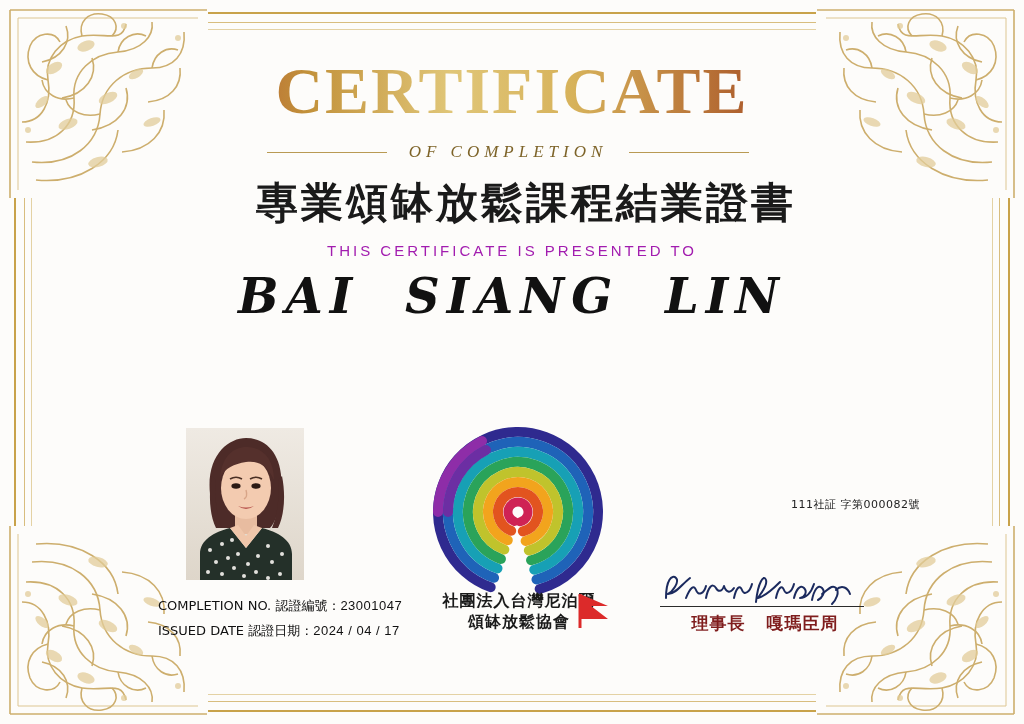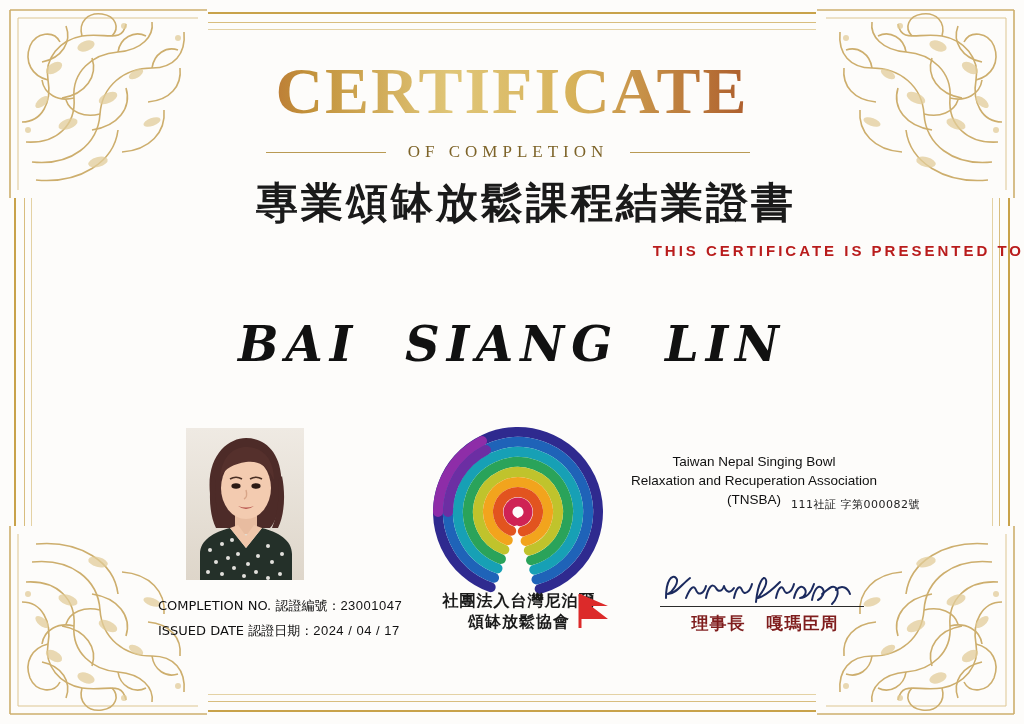--- a/index.html
+++ b/index.html
@@ -89,20 +89,21 @@
   }
 
   .subtitle-row {
     position: absolute;
     left: 0; right: 8px;
     top: 142px;
     display: flex;
     align-items: center;
     justify-content: center;
     gap: 22px;
+    font-style: italic;
   }
   .subtitle-rule {
     width: 120px;
     height: 1px;
     background: #b99a53;
   }
   .subtitle {
     font-family: "Liberation Serif", serif;
     font-size: 17px;
     letter-spacing: 5px;
@@ -120,38 +121,36 @@
     color: #1a1a1a;
     margin-left: 28px;
   }
 
   .presented-to {
     position: absolute;
     left: 0; right: 0;
     top: 242px;
     font-family: "Liberation Sans", sans-serif;
     font-size: 15px;
-    font-weight: bold;
+    font-weight: normal;
     letter-spacing: 3px;
-    color: #b91c1c;
-    text-align: right;
+    color: #a21caf;
   }
 
   .recipient {
     position: absolute;
     left: 0; right: 0;
     top: 268px;
     font-family: "DejaVu Serif", serif;
     font-weight: bold;
     font-style: italic;
     font-size: 48px;
     letter-spacing: 7px;
     color: #111111;
     word-spacing: 22px;
-    margin-top: 48px;
   }
 
   .desc-row {
     position: absolute;
     left: 0; right: 0;
     top: 348px;
     display: flex;
     justify-content: center;
     align-items: flex-start;
     gap: 14px;
@@ -538,25 +537,20 @@
       <div>頌缽放鬆協會</div>
     </div>
 
     <div class="logo-flag">
       <svg width="34" height="38" viewBox="0 0 34 38" xmlns="http://www.w3.org/2000/svg">
         <path d="M2 2 L30 14 L13 14 L30 27 L2 27 Z" fill="#dc2a2a"></path>
         <path d="M2 2 L2 36" stroke="#dc2a2a" stroke-width="3"></path>
       </svg>
     </div>
 
-    <div class="assoc">
-      <div>Taiwan Nepal Singing Bowl</div>
-      <div>Relaxation and Recuperation Association</div>
-      <div>(TNSBA)</div>
-    </div>
     <div class="assoc-reg">111社証 字第000082號</div>
 
     <div class="signature">
       <svg width="200" height="42" viewBox="0 0 200 42" xmlns="http://www.w3.org/2000/svg">
         <g fill="none" stroke="#1b2a5e" stroke-width="2" stroke-linecap="round" stroke-linejoin="round">
           <path d="M6 30 C 6 12, 12 6, 16 10 C 20 14, 12 24, 8 26 C 16 26, 22 16, 30 10"></path>
           <path d="M26 30 C 30 20, 34 16, 36 22 C 38 28, 44 26, 46 18"></path>
           <path d="M46 30 C 48 20, 52 14, 56 20 C 58 24, 62 24, 64 18 C 66 24, 70 26, 74 20"></path>
           <path d="M74 30 C 76 20, 80 16, 82 22 C 84 28, 90 24, 92 16"></path>
           <path d="M96 34 C 98 14, 104 6, 106 12 C 108 18, 100 26, 98 30 C 106 28, 114 20, 120 14"></path>

